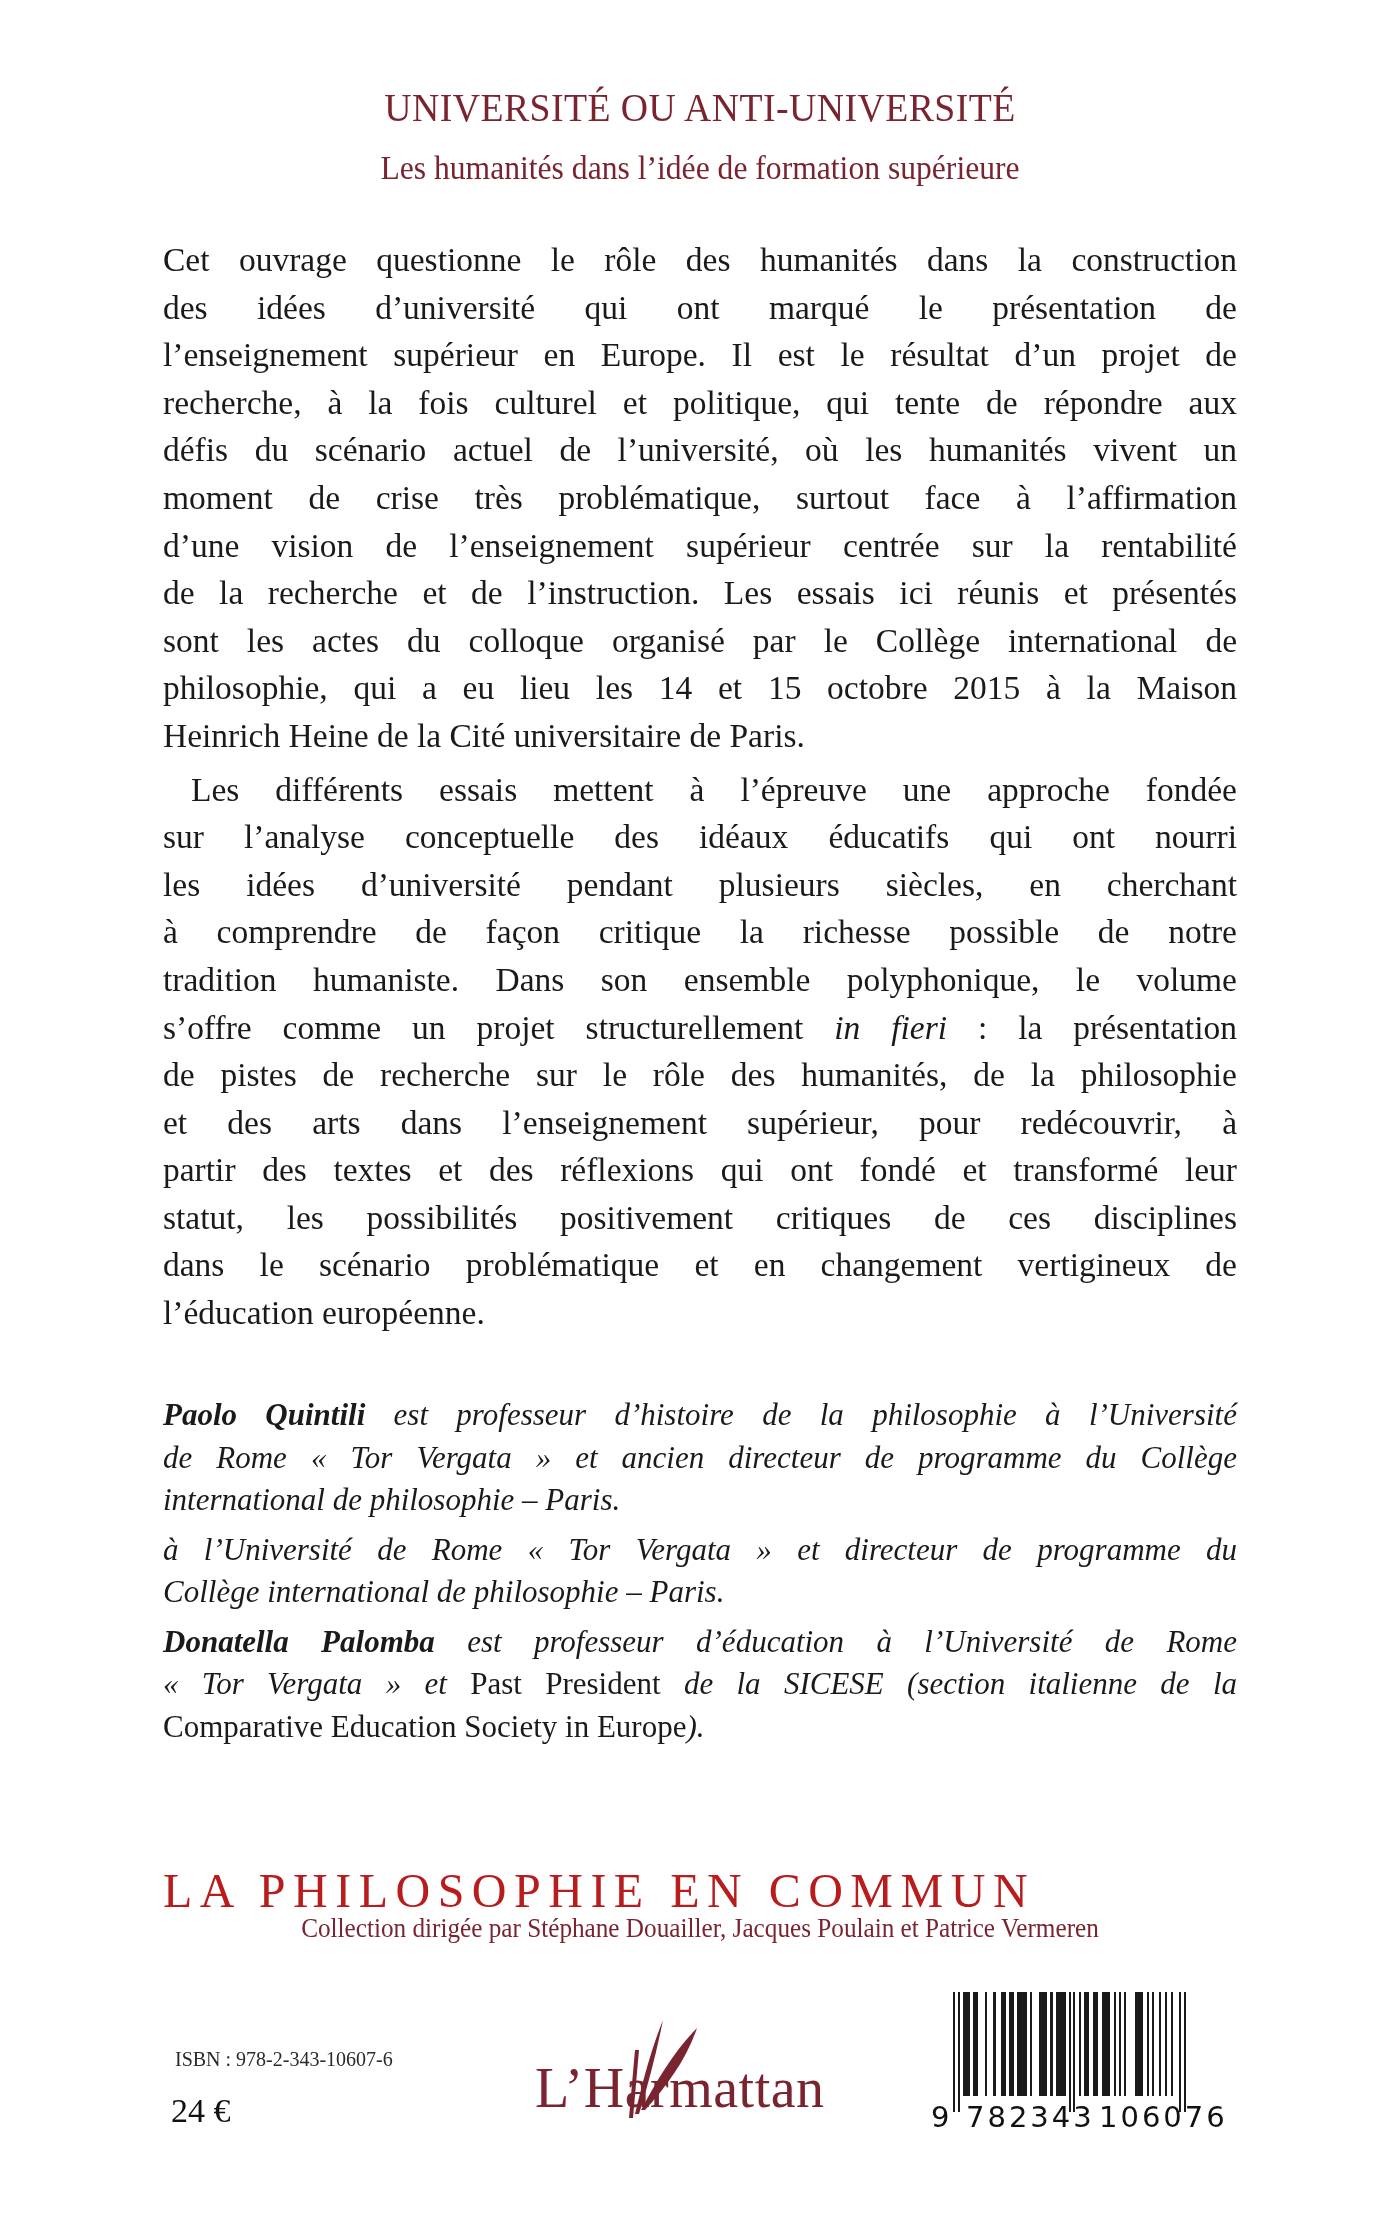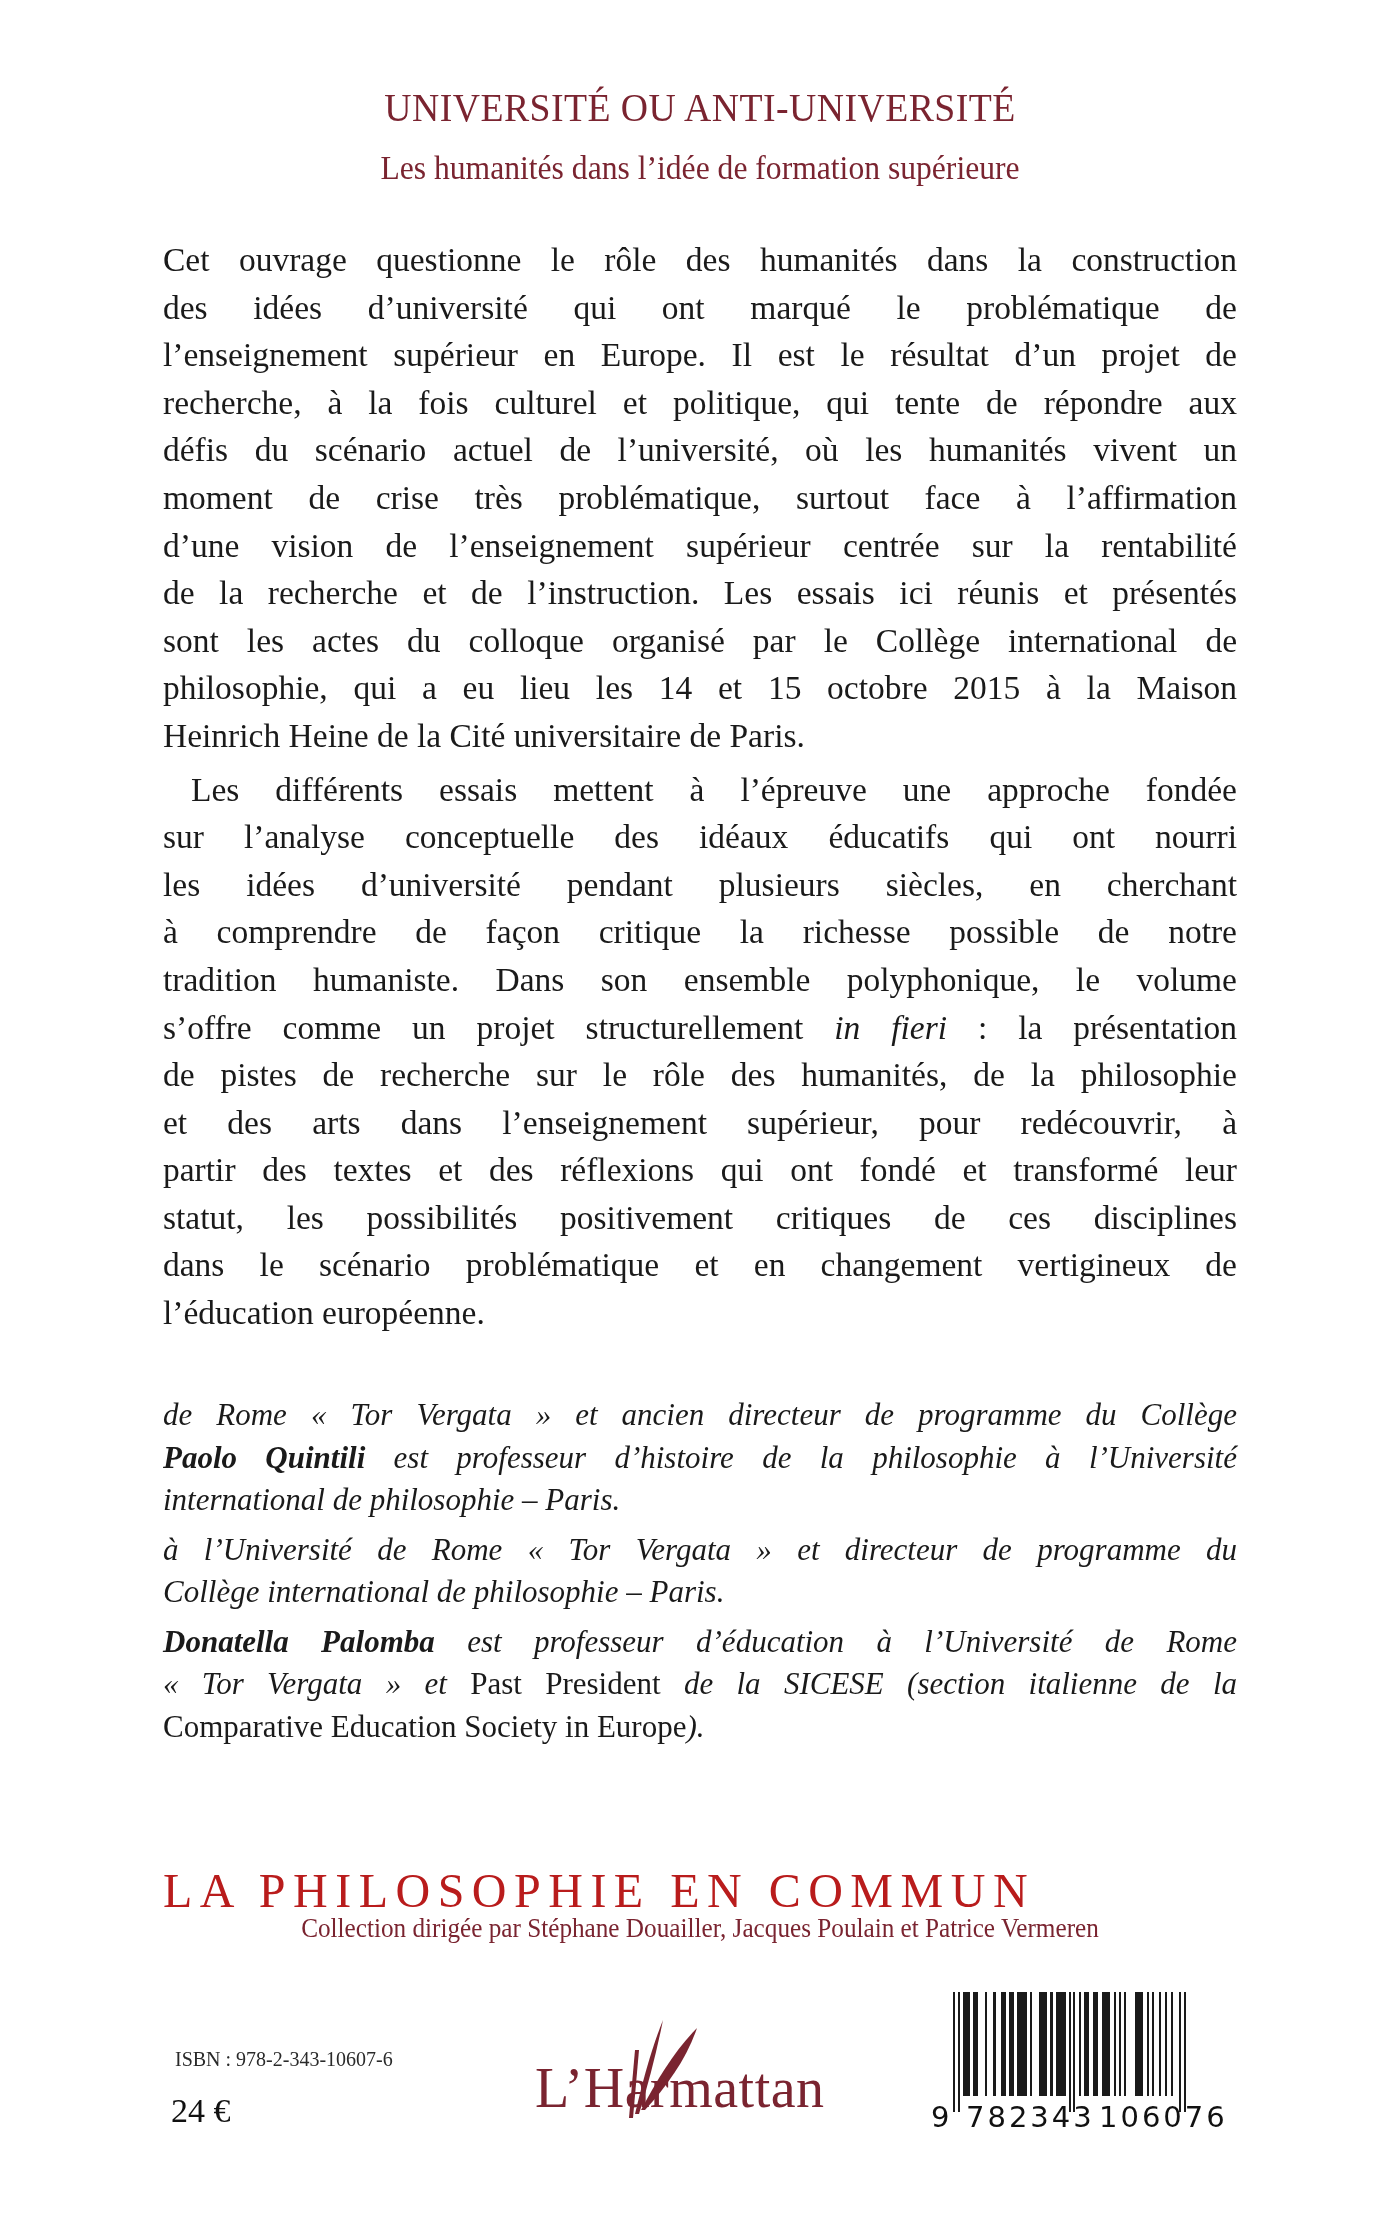--- a/index.html
+++ b/index.html
@@ -204,21 +204,21 @@
 <body>
 
 <div class="page">
 
   <div class="title">UNIVERSITÉ OU ANTI-UNIVERSITÉ</div>
   <div class="subtitle">Les humanités dans l’idée de formation supérieure</div>
 
   <div class="body-text">
     <div>
       <span class="line">Cet ouvrage questionne le rôle des humanités dans la construction</span>
-      <span class="line">des idées d’université qui ont marqué le problématique de</span>
+      <span class="line">des idées d’université qui ont marqué le présentation de</span>
       <span class="line">l’enseignement supérieur en Europe. Il est le résultat d’un projet de</span>
       <span class="line">recherche, à la fois culturel et politique, qui tente de répondre aux</span>
       <span class="line">défis du scénario actuel de l’université, où les humanités vivent un</span>
       <span class="line">moment de crise très problématique, surtout face à l’affirmation</span>
       <span class="line">d’une vision de l’enseignement supérieur centrée sur la rentabilité</span>
       <span class="line">de la recherche et de l’instruction. Les essais ici réunis et présentés</span>
       <span class="line">sont les actes du colloque organisé par le Collège international de</span>
       <span class="line">philosophie, qui a eu lieu les 14 et 15 octobre 2015 à la Maison</span>
       <span class="line last">Heinrich Heine de la Cité universitaire de Paris.</span>
     </div>
@@ -233,22 +233,22 @@
       <span class="line">et des arts dans l’enseignement supérieur, pour redécouvrir, à</span>
       <span class="line">partir des textes et des réflexions qui ont fondé et transformé leur</span>
       <span class="line">statut, les possibilités positivement critiques de ces disciplines</span>
       <span class="line">dans le scénario problématique et en changement vertigineux de</span>
       <span class="line last">l’éducation européenne.</span>
     </div>
   </div>
 
   <div class="bios">
     <div class="bio">
+      <span class="line"><b>Paolo Quintili</b><span> est professeur d’histoire de la philosophie à l’Université</span></span>
       <span class="line">de Rome « Tor Vergata » et ancien directeur de programme du Collège</span>
-      <span class="line"><b>Paolo Quintili</b><span> est professeur d’histoire de la philosophie à l’Université</span></span>
       <span class="line last">international de philosophie – Paris.</span>
     </div>
     <div class="bio">
       <span class="line">à l’Université de Rome « Tor Vergata » et directeur de programme du</span>
       <span class="line last">Collège international de philosophie – Paris.</span>
     </div>
     <div class="bio">
       <span class="line"><b>Donatella Palomba</b><span> est professeur d’éducation à l’Université de Rome</span></span>
       <span class="line"><span>« Tor Vergata » et </span><span class="upright">Past President</span><span> de la SICESE (section italienne de la</span></span>
       <span class="line last"><span class="upright">Comparative Education Society in Europe</span><span>).</span></span>

